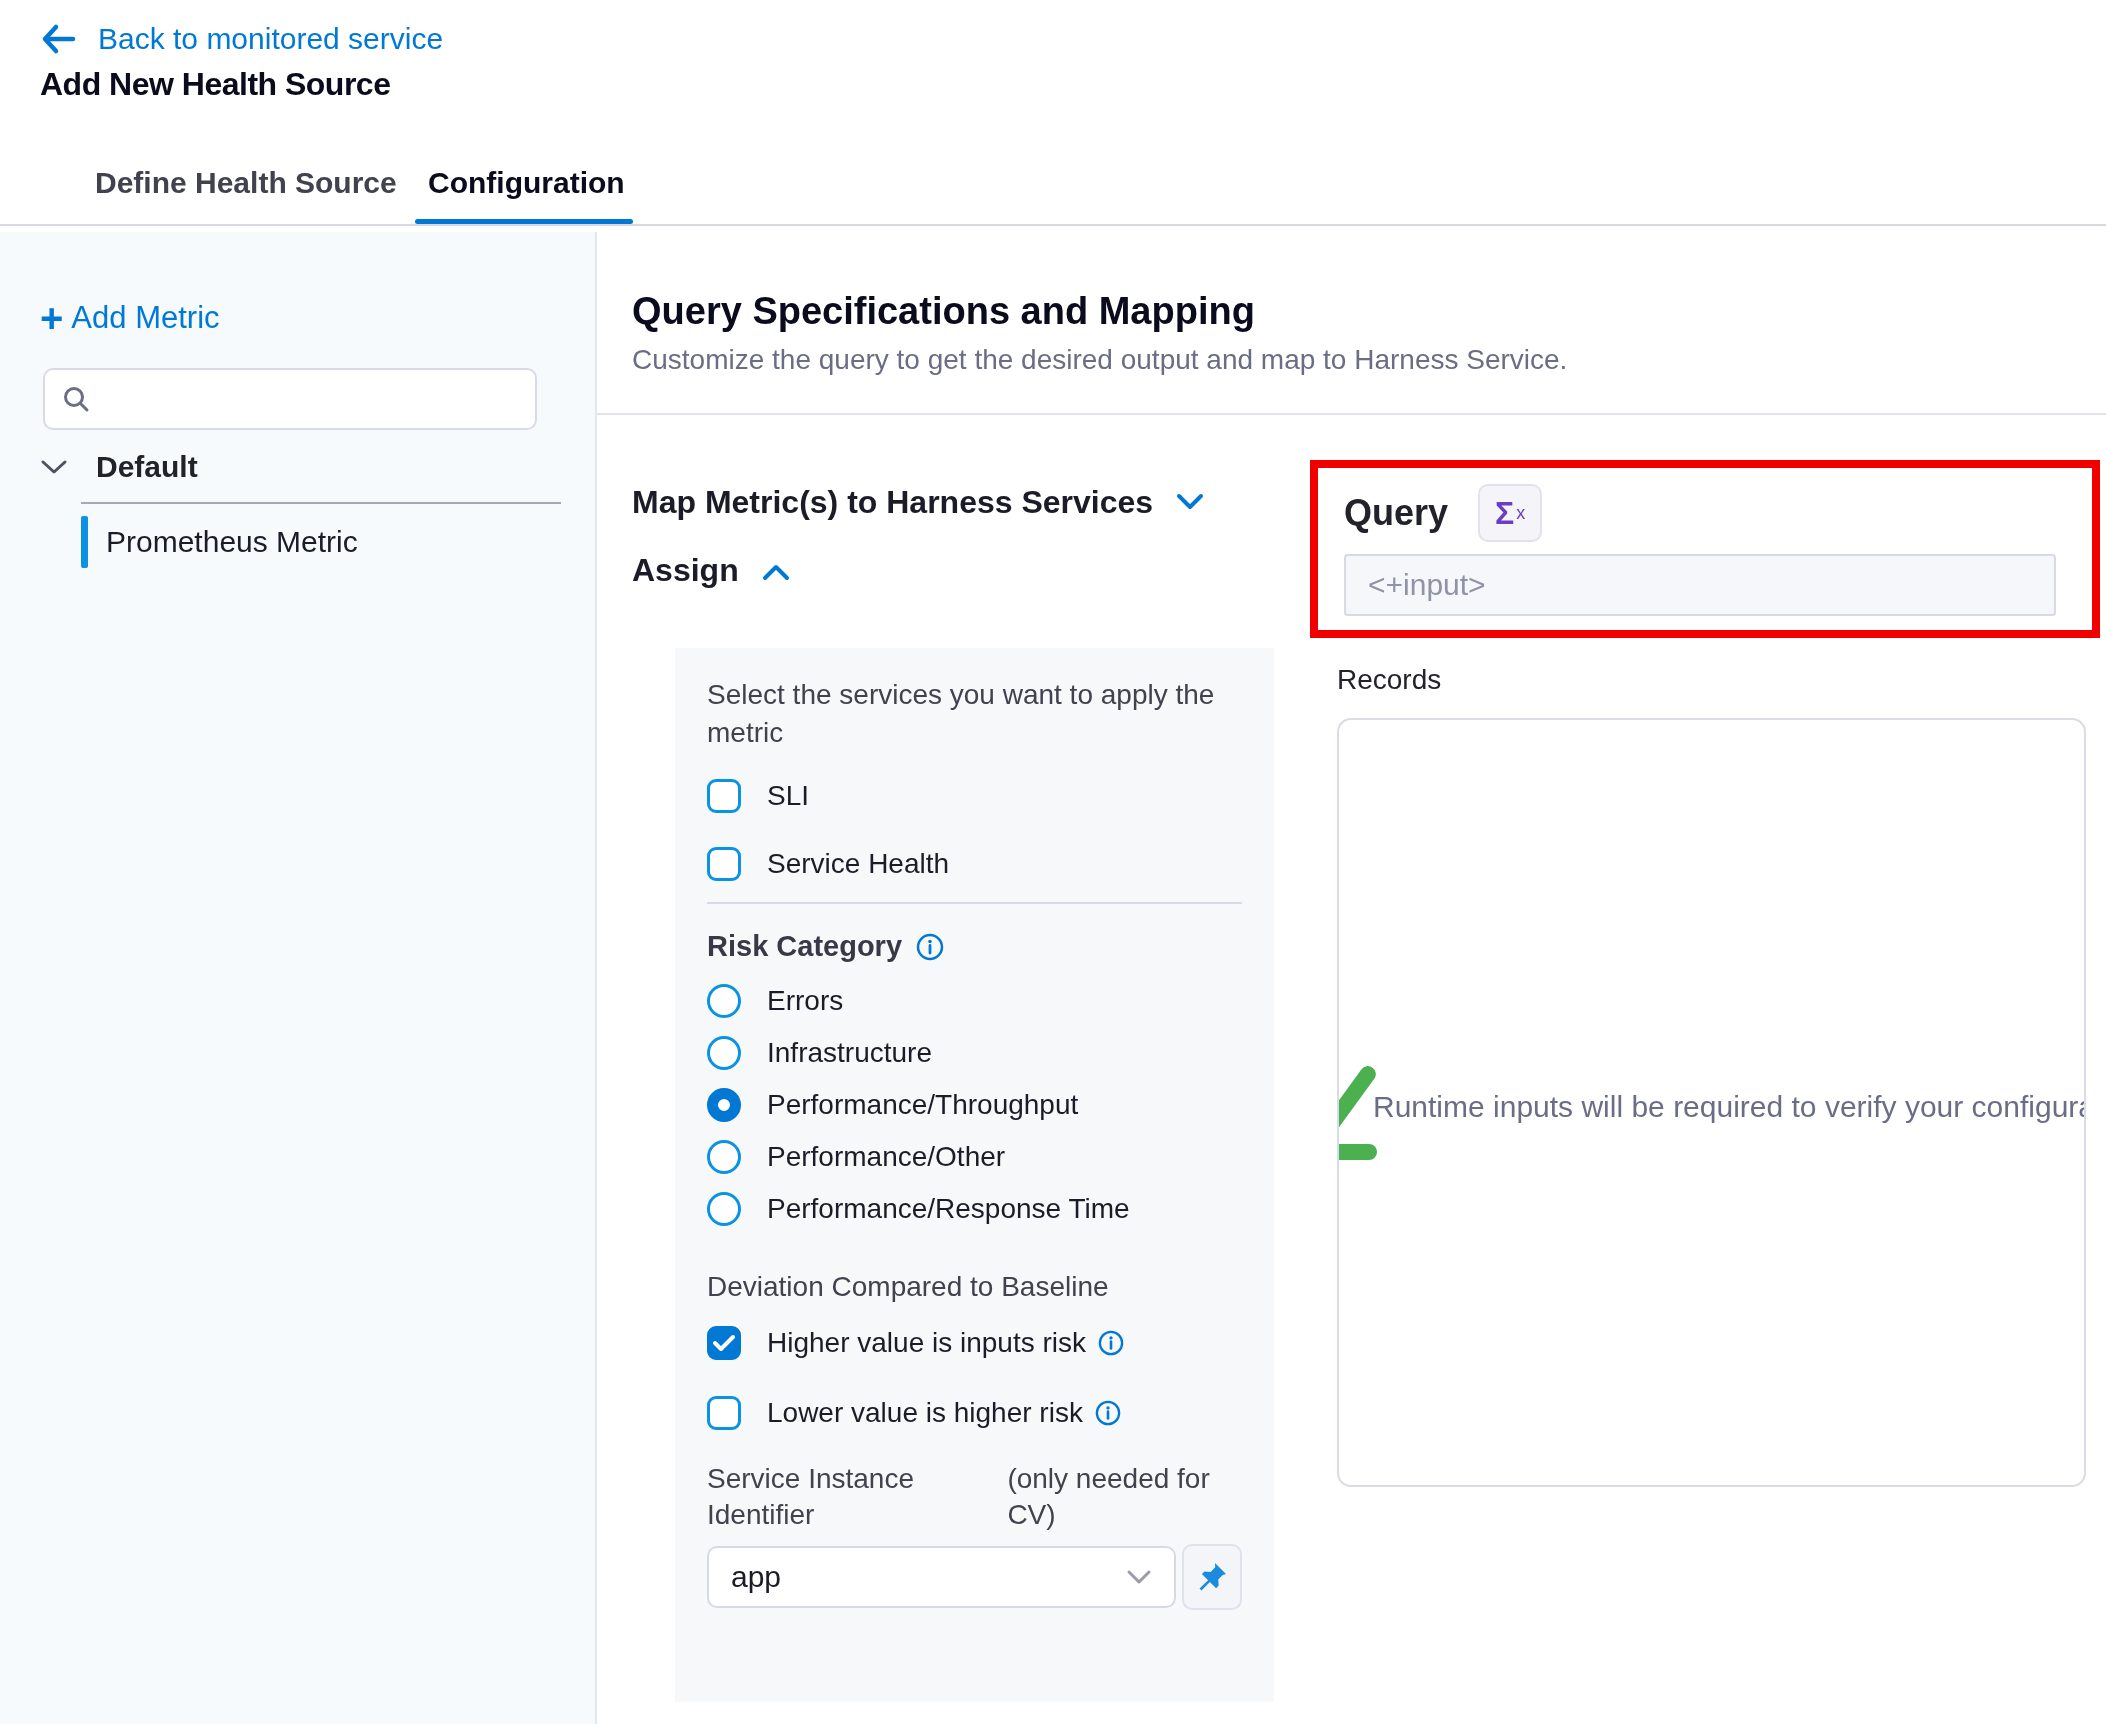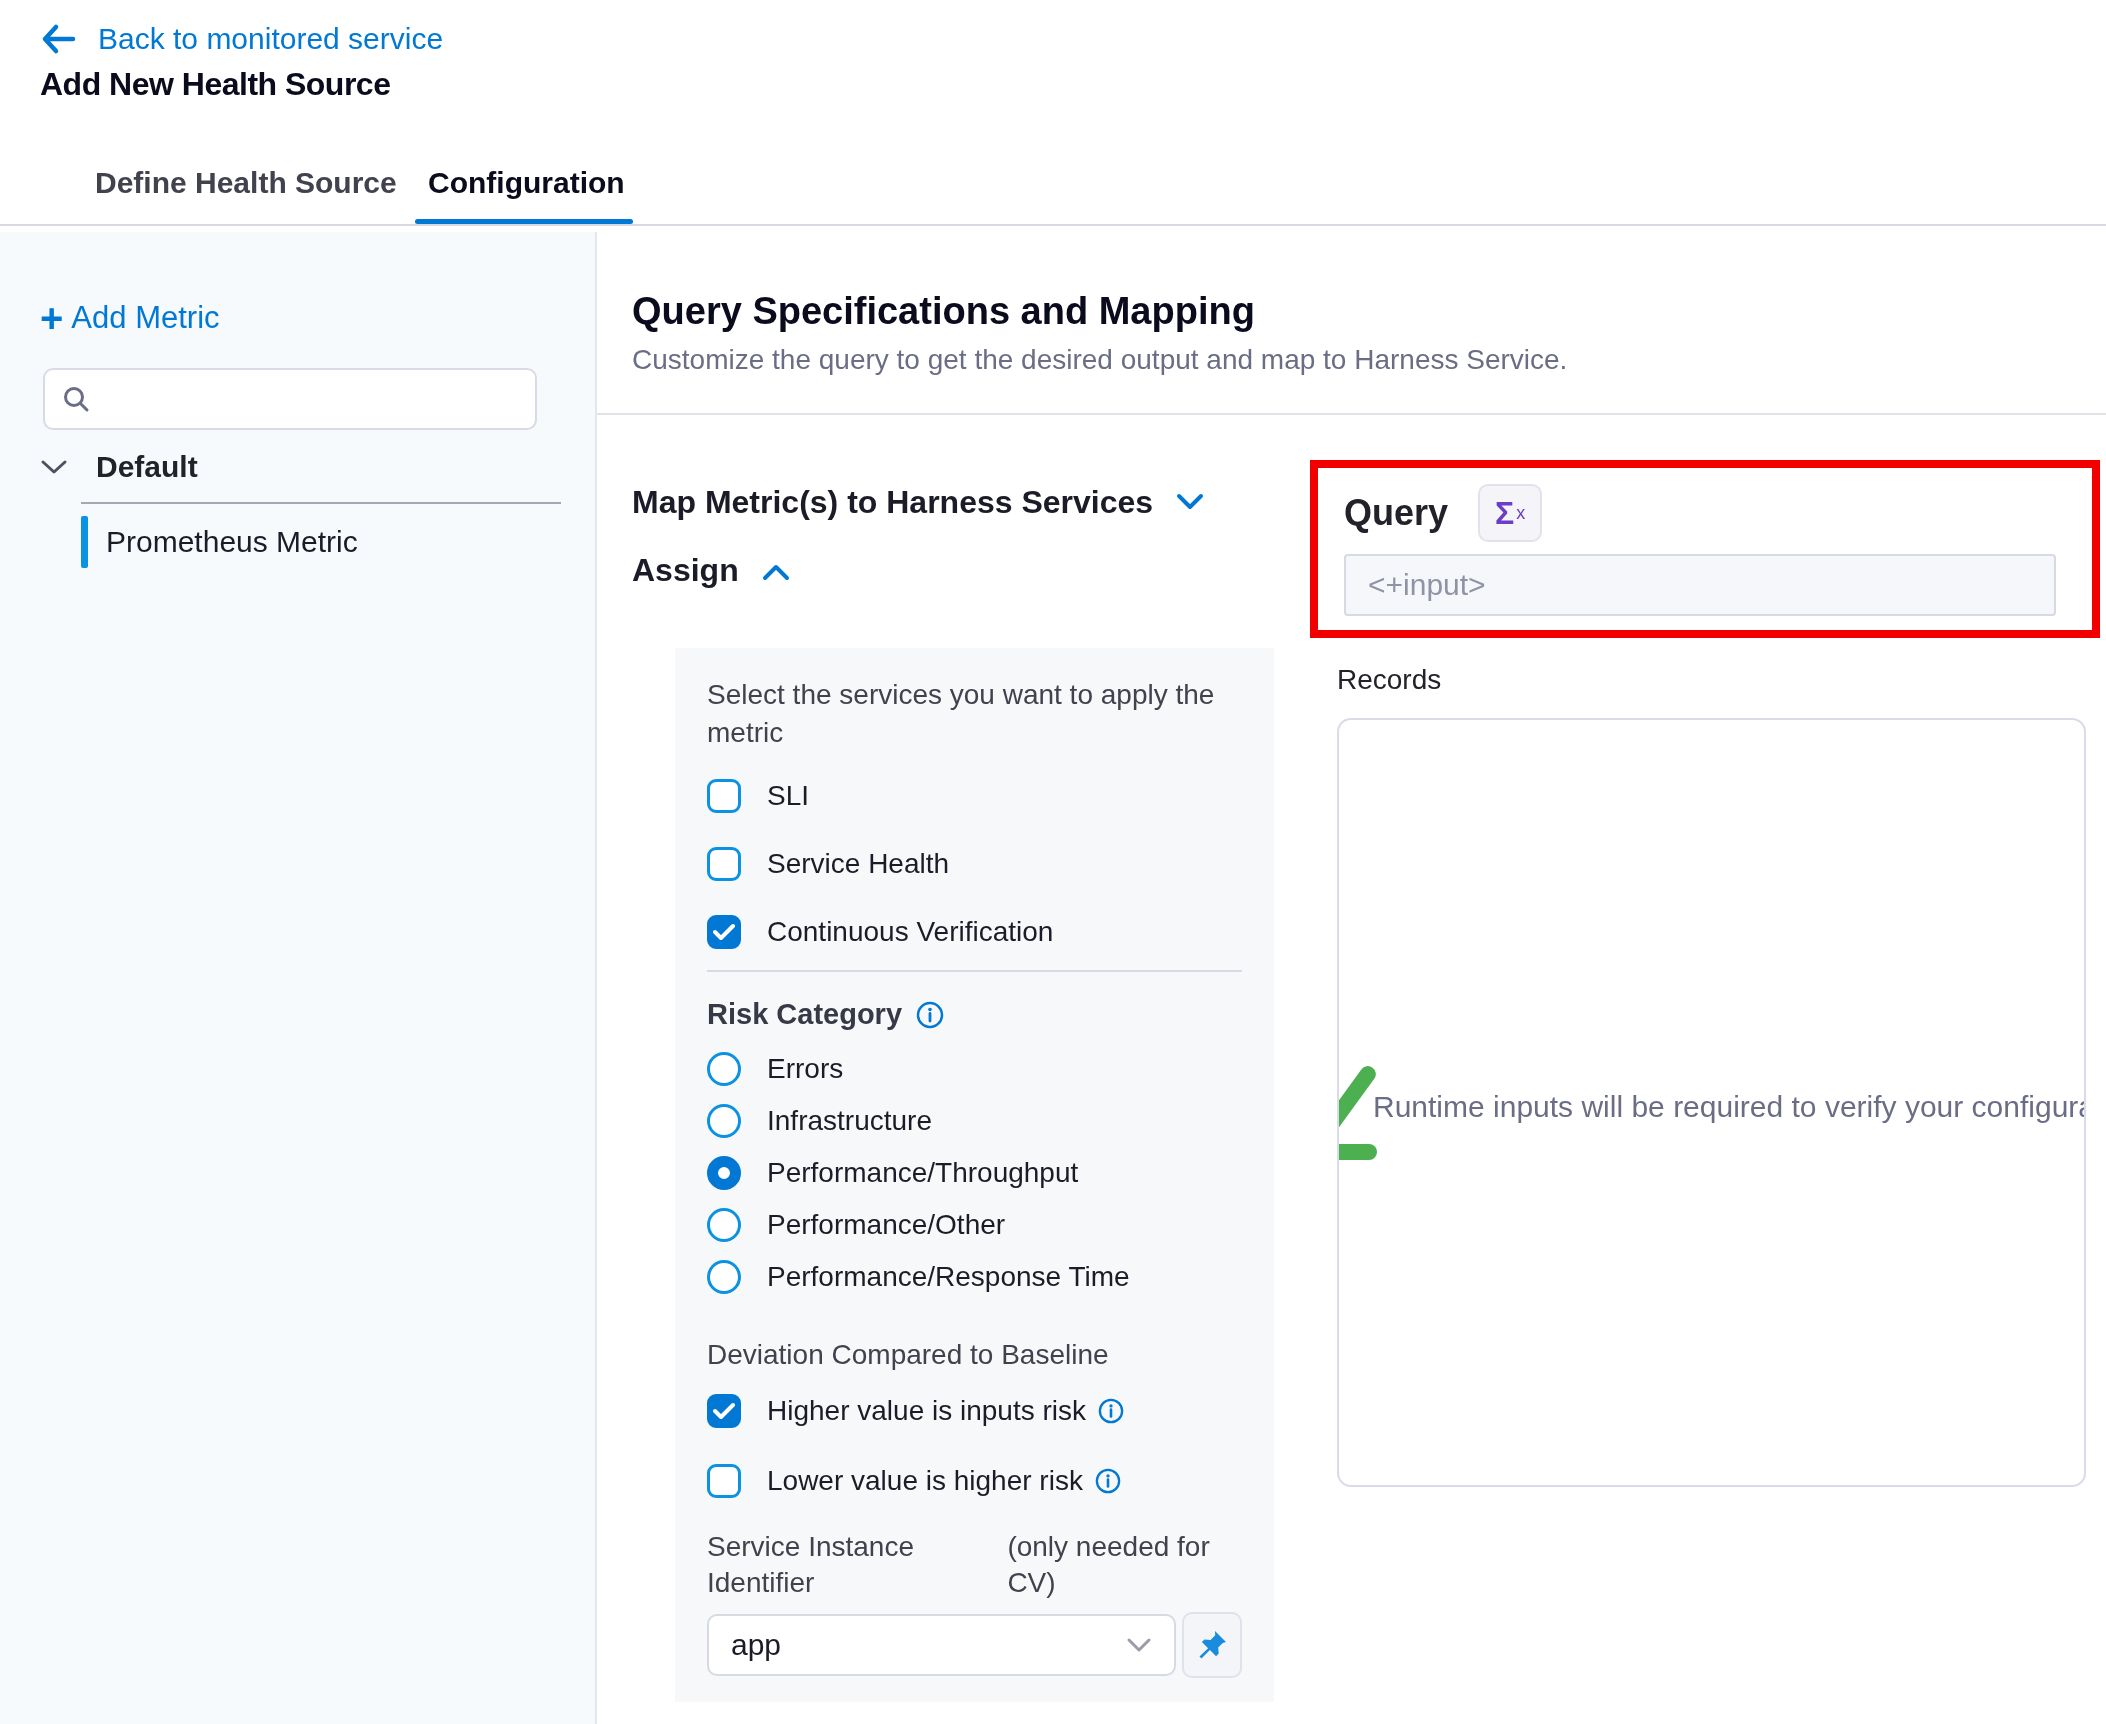--- a/index.html
+++ b/index.html
@@ -156,28 +156,20 @@
     <div class="select-text">Select the services you want to apply the metric</div>
 
     <div class="cb-row first">
       <div class="cb"></div>
       <label>SLI</label>
     </div>
     <div class="cb-row">
       <div class="cb"></div>
       <label>Service Health</label>
     </div>
-    <div class="cb-row">
-      <div class="cb checked">
-        <svg width="22" height="18" viewBox="0 0 22 18">
-            <path d="M2 9 L8 15 L20 3" stroke="#fff" stroke-width="4" fill="none" stroke-linecap="round" stroke-linejoin="round"></path>
-          </svg>
-      </div>
-      <label>Continuous Verification</label>
-    </div>
 
     <div class="panel-divider"></div>
 
     <div class="risk-head">
       <span>Risk Category</span>
       <svg width="28" height="28" viewBox="0 0 28 28">
           <circle cx="14" cy="14" r="12" stroke="#0278d5" stroke-width="2.5" fill="none"></circle>
           <circle cx="14" cy="8.5" r="1.8" fill="#0278d5"></circle>
           <line x1="14" y1="12.5" x2="14" y2="20" stroke="#0278d5" stroke-width="2.8" stroke-linecap="round"></line>
         </svg>

